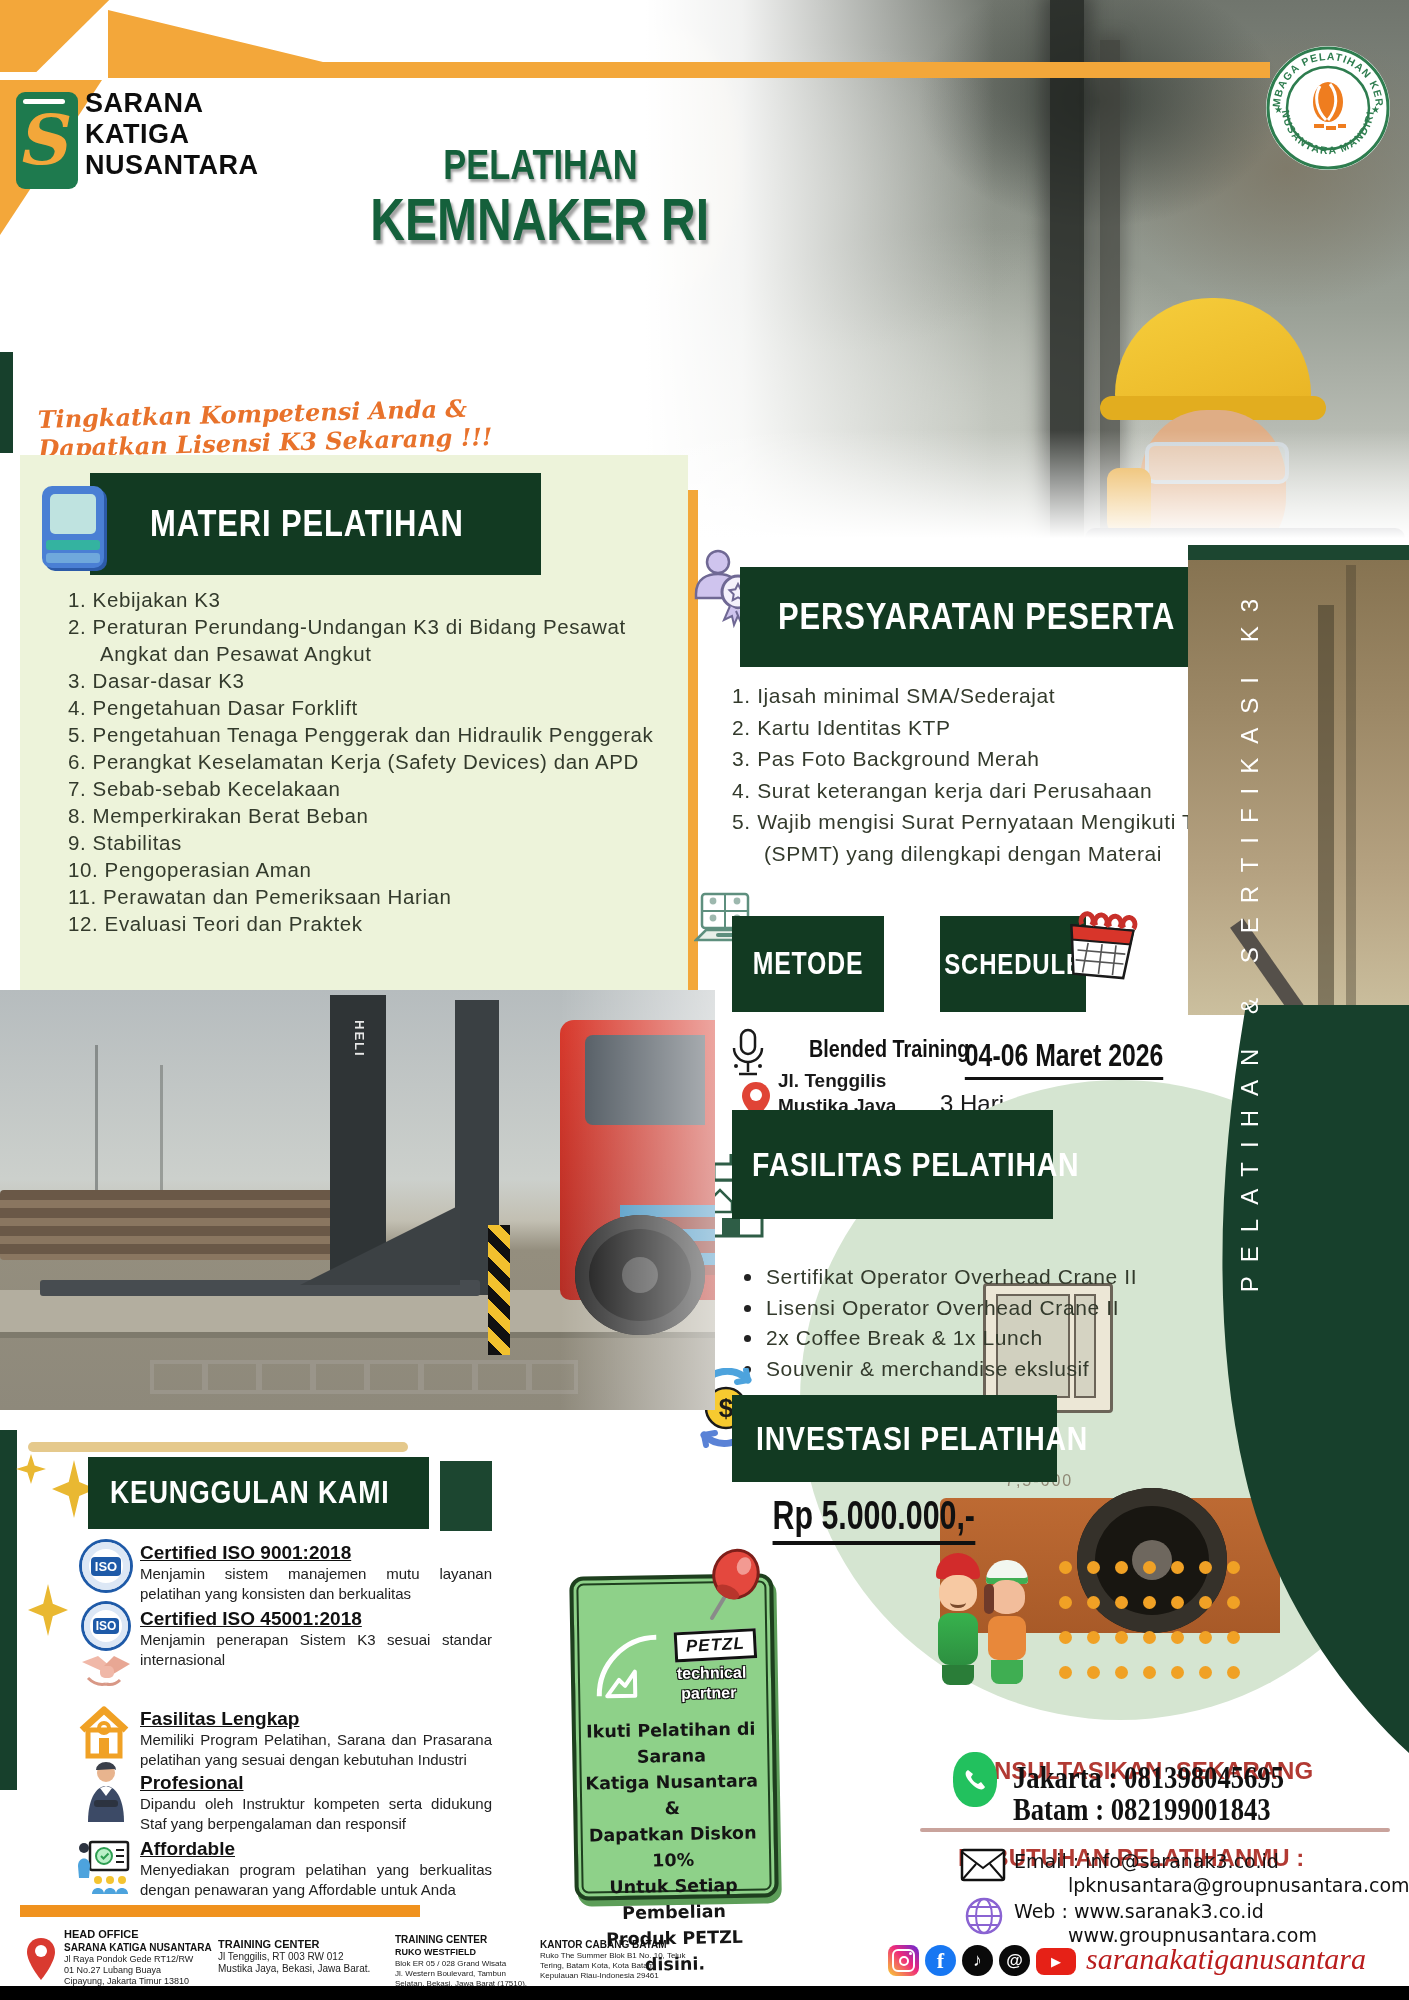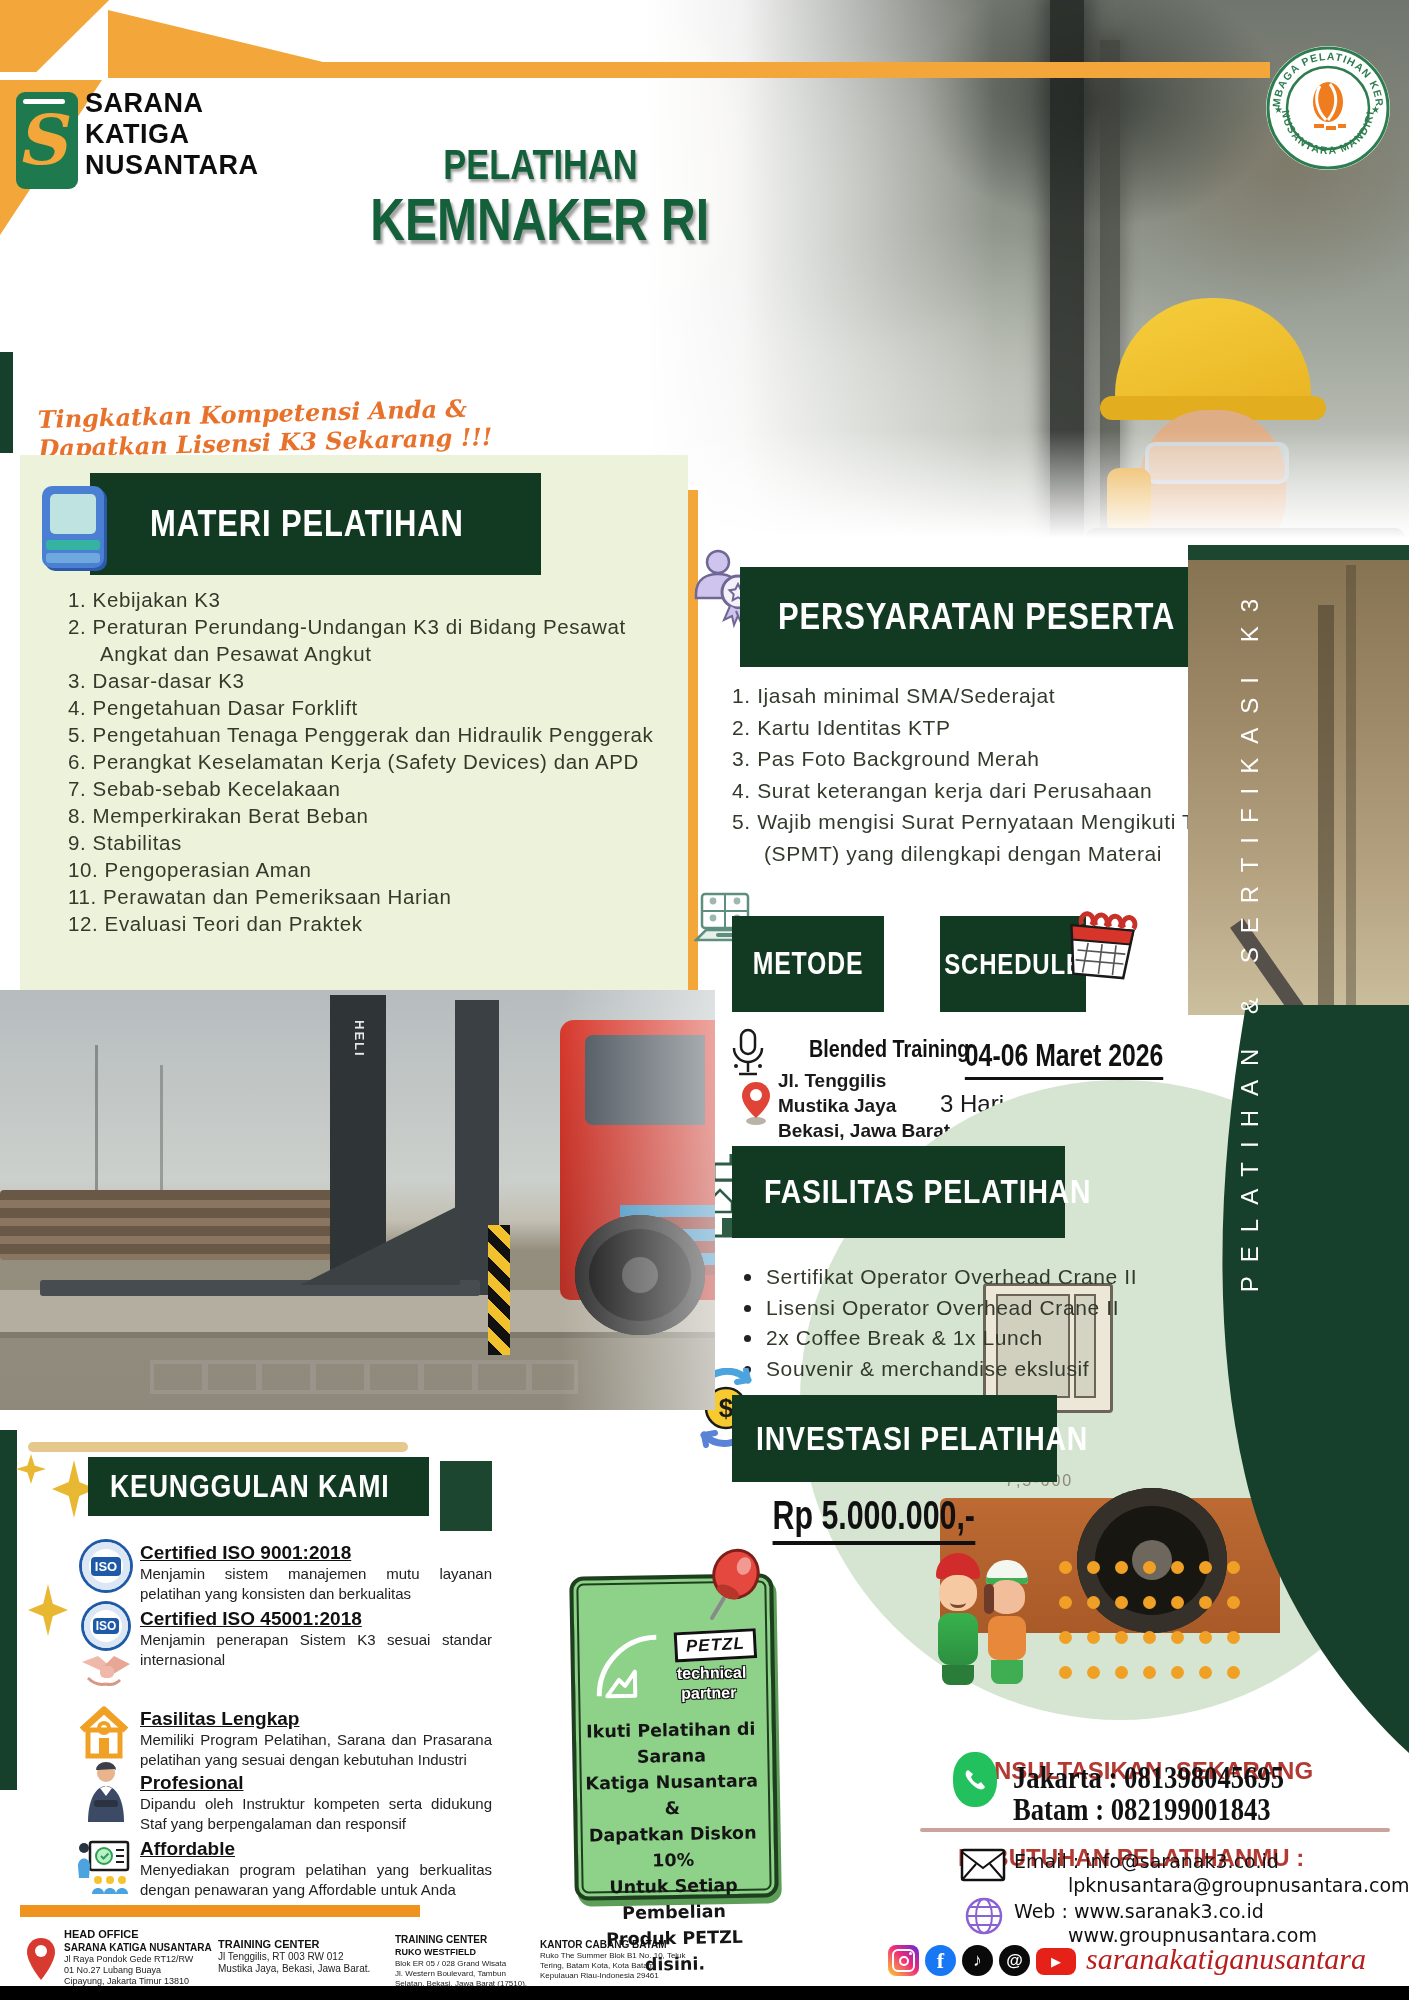--- a/index.html
+++ b/index.html
@@ -236,21 +236,21 @@
     <rect x="20" y="14" width="34" height="16" fill="#fff" stroke="#2e5d46" stroke-width="3"></rect>
     <line x1="37" y1="14" x2="37" y2="4" stroke="#2e5d46" stroke-width="3"></line>
     <path d="M37,4 h12 v7 h-12 z" fill="#2e5d46"></path>
     <path d="M14,52 l12,-12 12,12 v10 h-24 z" fill="none" stroke="#2e5d46" stroke-width="2.5"></path>
     <rect x="48" y="42" width="6" height="6" fill="#2e5d46"></rect>
       <rect x="58" y="42" width="6" height="6" fill="#2e5d46"></rect>
     <rect x="48" y="54" width="6" height="6" fill="#2e5d46"></rect>
       <rect x="58" y="54" width="6" height="6" fill="#2e5d46"></rect>
     <rect x="28" y="68" width="18" height="18" fill="#2e5d46"></rect>
   </svg>
-  <div class="abs hdrbox" style="left:732px;top:1146px;width:301px;height:92px;padding-left:32px;">
+  <div class="abs hdrbox" style="left:732px;top:1110px;width:301px;height:109px;padding-left:20px;">
     <span class="hdrtxt" style="font-size:33px;"><span class="cond">FASILITAS PELATIHAN</span></span>
   </div>
   <ul class="bullets abs" style="left:736px;top:1262px;width:560px;font-size:21px;line-height:30.5px;">
     <li>Sertifikat Operator Overhead Crane II</li>
     <li>Lisensi  Operator Overhead Crane II</li>
     <li>2x Coffee Break &amp; 1x Lunch</li>
     <li>Souvenir &amp; merchandise ekslusif</li>
   </ul>
 
   <svg class="abs" style="left:688px;top:1368px;" width="76" height="80" viewBox="0 0 76 80">
@@ -288,21 +288,21 @@
     <div class="abs" style="left:40px;top:290px;width:440px;height:16px;background:#474c50;border-radius:3px;"></div>
     <div class="abs" style="left:300px;top:215px;width:160px;height:80px;background:#3c4144;clip-path:polygon(100% 0,100% 100%,0 100%);"></div>
     <div class="abs" style="left:560px;top:0;width:155px;height:420px;background:linear-gradient(90deg,transparent,rgba(255,255,255,.55));"></div>
   </div>
 
   <div class="abs" style="left:0;top:1430px;width:17px;height:360px;background:#17402c;"></div>
   <div class="abs" style="left:28px;top:1442px;width:380px;height:10px;background:#e5c98c;border-radius:5px;"></div>
   <div class="abs" style="left:16px;top:1454px;width:30px;height:30px;background:#e9b832;clip-path:polygon(50% 0,62% 38%,100% 50%,62% 62%,50% 100%,38% 62%,0 50%,38% 38%);"></div>
   <div class="abs" style="left:52px;top:1460px;width:44px;height:58px;background:#e9b832;clip-path:polygon(50% 0,62% 38%,100% 50%,62% 62%,50% 100%,38% 62%,0 50%,38% 38%);"></div>
   <div class="abs" style="left:28px;top:1584px;width:40px;height:52px;background:#e9b832;clip-path:polygon(50% 0,62% 38%,100% 50%,62% 62%,50% 100%,38% 62%,0 50%,38% 38%);"></div>
-  <div class="abs hdrbox" style="left:88px;top:1457px;width:319px;height:59px;padding-left:22px;">
+  <div class="abs hdrbox" style="left:88px;top:1457px;width:319px;height:72px;padding-left:22px;">
     <span class="hdrtxt" style="font-size:31px;"><span class="cond">KEUNGGULAN KAMI</span></span>
   </div>
   <div class="abs" style="left:440px;top:1461px;width:52px;height:70px;background:#1c4630;"></div>
 
   <div class="abs" style="left:82px;top:1542px;width:48px;height:48px;border-radius:50%;background:#fff;box-shadow:0 0 0 3px #1e5aa8, inset 0 0 0 7px #dce7f5;display:flex;align-items:center;justify-content:center;">
     <span style="font-size:13px;font-weight:bold;color:#fff;background:#1e5aa8;border-radius:4px;padding:2px 4px;">ISO</span>
   </div>
   <div class="abs" style="left:140px;top:1542px;">
     <div class="ktitle">Certified ISO 9001:2018</div>
     <div class="kdesc">Menjamin sistem manajemen mutu layanan pelatihan yang konsisten dan berkualitas</div>

